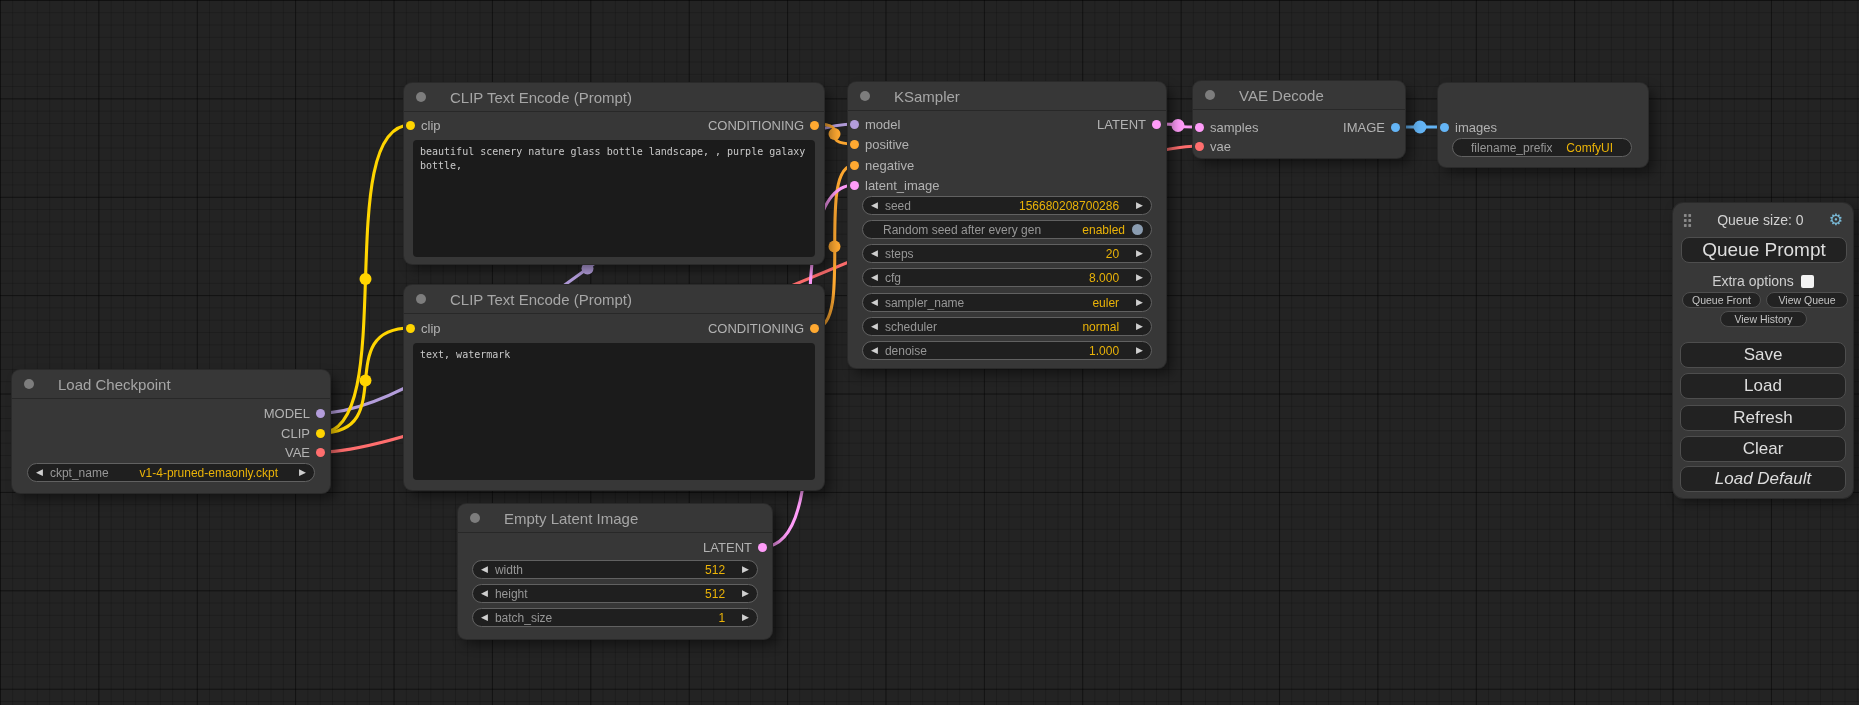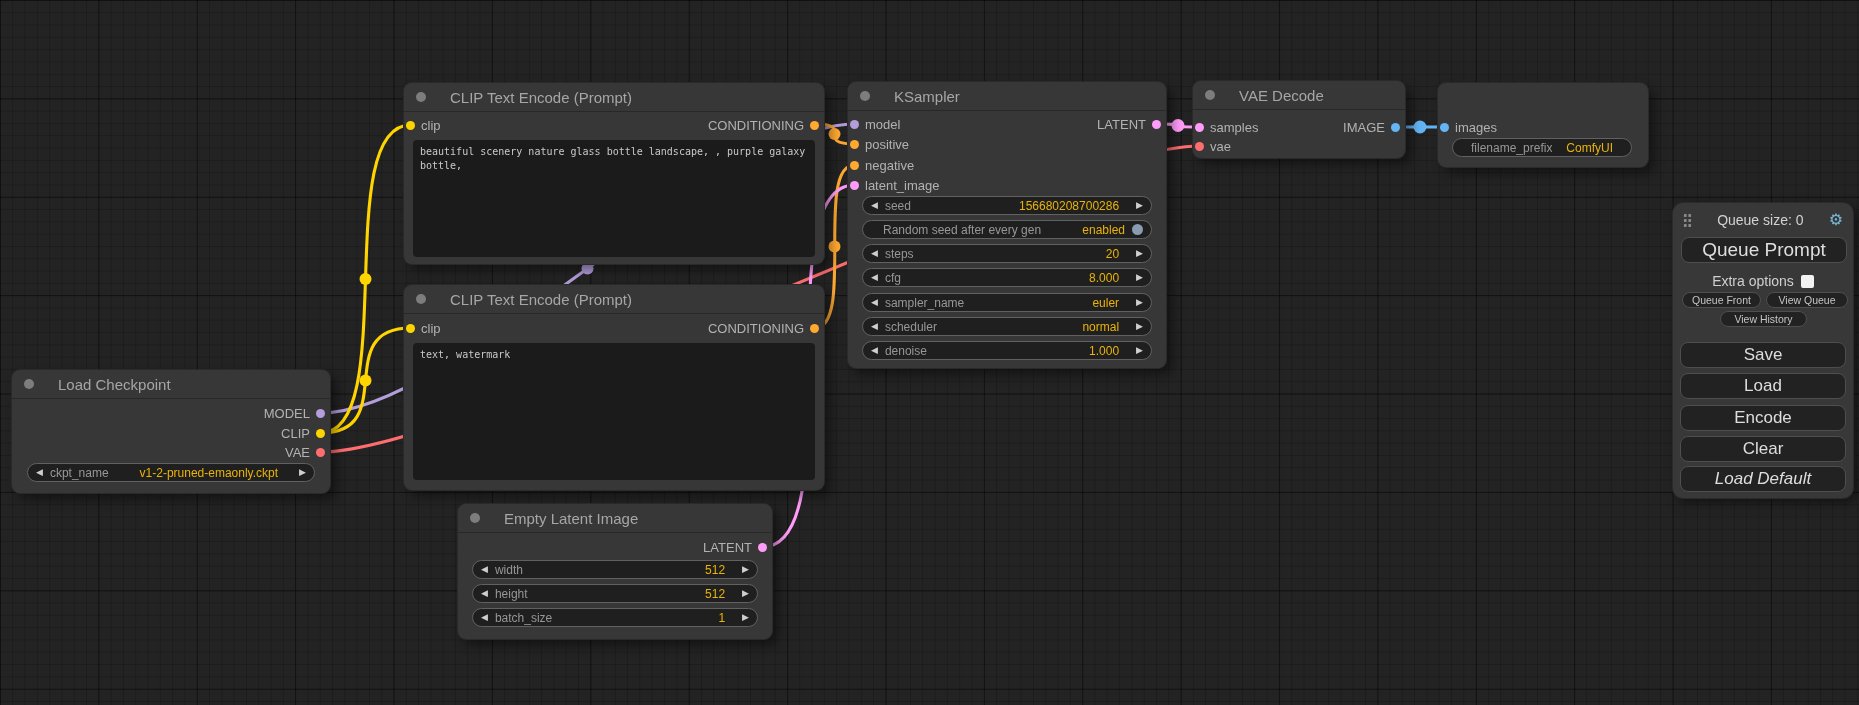--- a/index.html
+++ b/index.html
@@ -103,21 +103,21 @@
       <span>CLIP</span>
       <span class="pdot c-clip"></span>
     </div>
     <div class="port out" style="top:73px">
       <span>VAE</span>
       <span class="pdot c-vae"></span>
     </div>
     <div class="pill" style="left:15px;right:15px;top:93px">
       <span class="arrow">◀</span>
       <span class="wlabel">ckpt_name</span>
-      <span class="wvalue" style="margin-right:14px">v1-2-pruned-emaonly.ckpt</span>
+      <span class="wvalue" style="margin-right:14px">v1-4-pruned-emaonly.ckpt</span>
       <span class="arrow">▶</span>
     </div>
   </div>
 
   <div class="node" style="left:404px;top:83px;width:420px;height:181px;">
     <div class="node-header">
       <span class="ndot"></span>
       <span class="ntitle">CLIP Text Encode (Prompt)</span>
     </div>
     <div class="port in" style="top:33px">
@@ -284,18 +284,18 @@
     <div class="btn" style="left:8px;width:166px;top:34px;height:26px;font-size:19px;">Queue Prompt</div>
     <div class="extra-row" style="top:70px;">
       <span>Extra options</span>
       <span class="checkbox"></span>
     </div>
     <div class="btn small" style="left:9px;width:79px;top:89px;">Queue Front</div>
     <div class="btn small" style="left:93px;width:82px;top:89px;">View Queue</div>
     <div class="btn small" style="left:47px;width:87px;top:108px;">View History</div>
     <div class="btn big" style="top:139px;">Save</div>
     <div class="btn big" style="top:170px;">Load</div>
-    <div class="btn big" style="top:202px;">Encode</div>
+    <div class="btn big" style="top:202px;">Refresh</div>
     <div class="btn big" style="top:233px;">Clear</div>
     <div class="btn big" style="top:263px;font-style:italic;">Load Default</div>
   </div>
 
 </div>
 
 </body></html>

